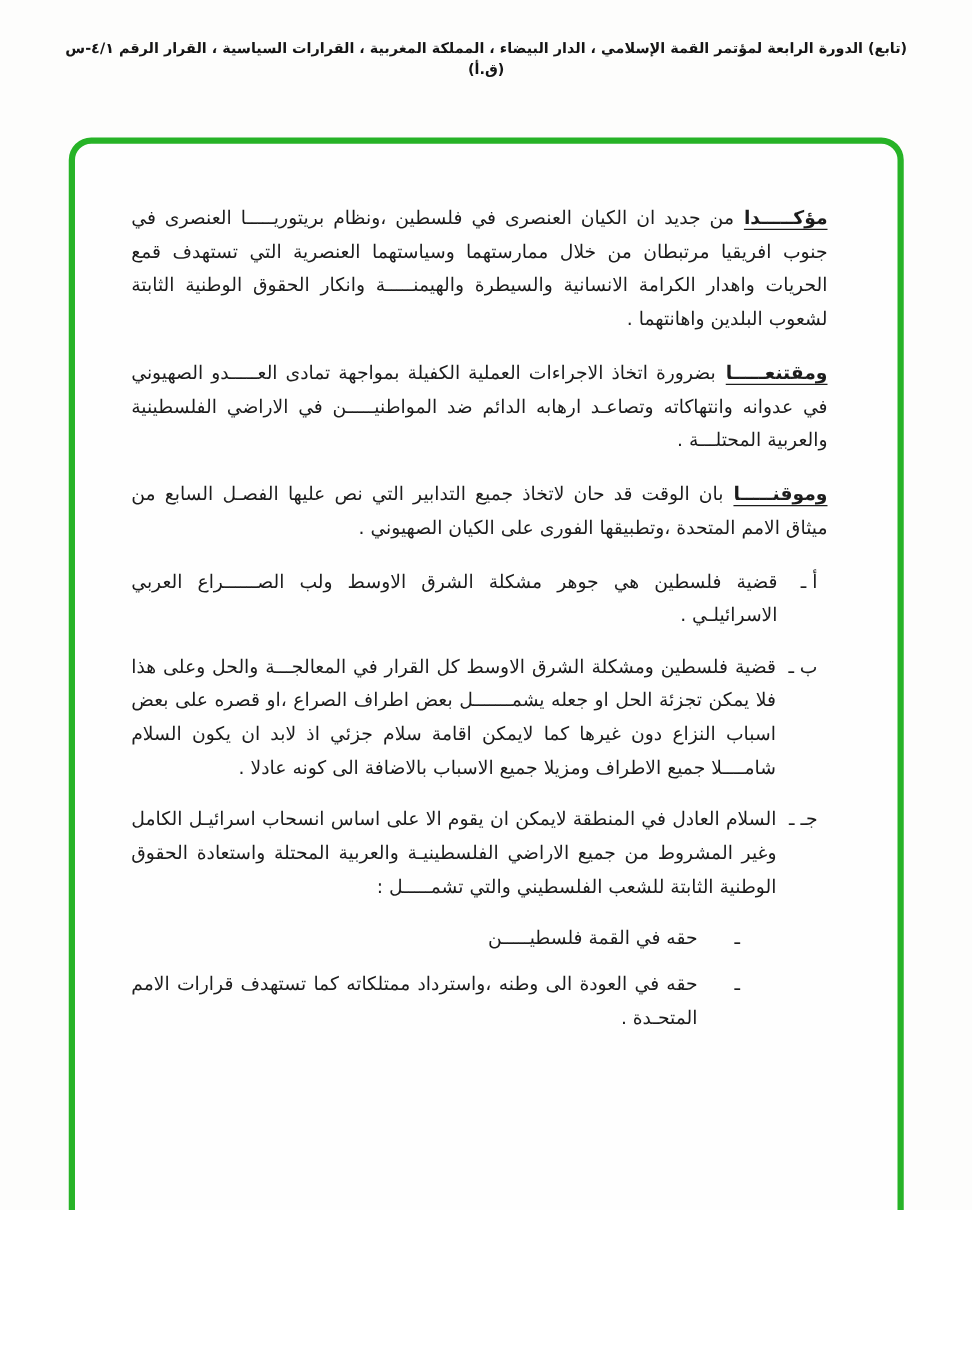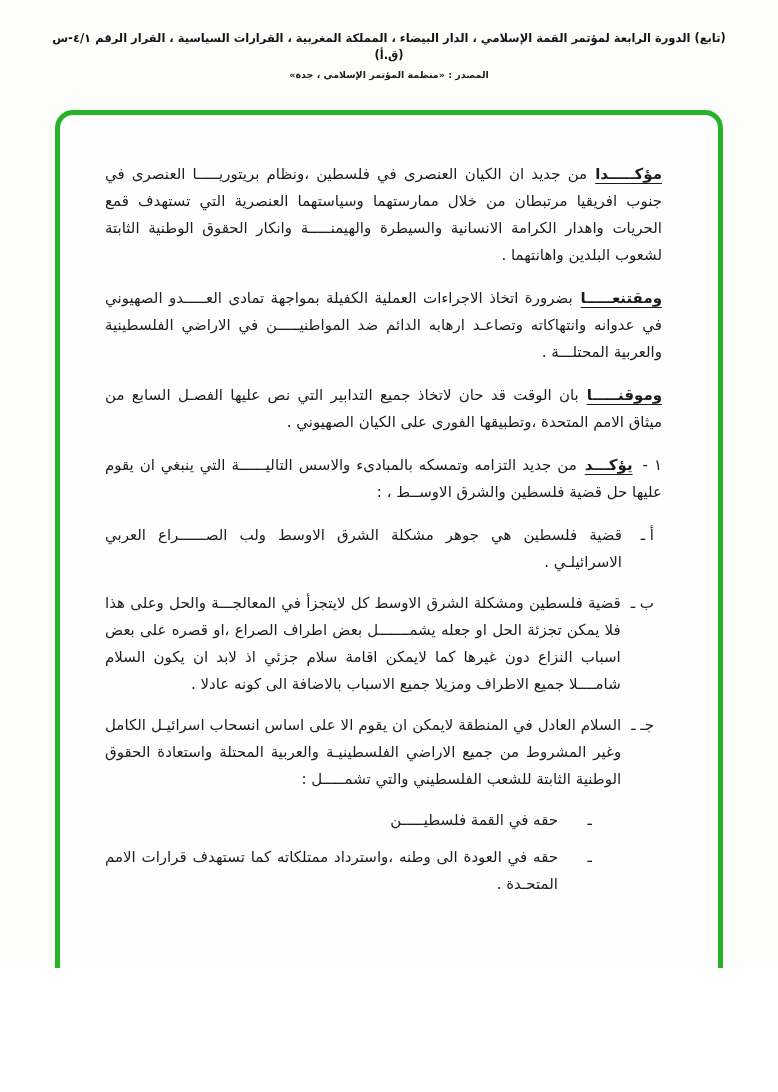--- a/index.html
+++ b/index.html
@@ -84,42 +84,40 @@
     padding-right:80px; 
   }
 </style>
 </head>
 <body>
 
 <div class="page">
 
   <div class="header">
     <div class="h1">(تابع) الدورة الرابعة لمؤتمر القمة الإسلامي ، الدار البيضاء ، المملكة المغربية ، القرارات السياسية ، القرار الرقم ٤/١-س (ق.أ)</div>
-    <div class="h2">المصدر : «منظمة المؤتمر الإسلامي ، جدة»</div>
   </div>
 
   <div class="frame">
     <div class="content">
 
       <p class="para"><span class="lead">مؤكـــــدا</span><span>من جديد ان الكيان العنصرى في فلسطين ،ونظام بريتوريـــــا العنصرى في جنوب افريقيا مرتبطان من خلال ممارستهما وسياستهما العنصرية التي تستهدف قمع الحريات واهدار الكرامة الانسانية والسيطرة والهيمنـــــة وانكار الحقوق الوطنية الثابتة لشعوب البلدين واهانتهما .</span></p>
 
       <p class="para"><span class="lead">ومقتنعـــــا</span><span>بضرورة اتخاذ الاجراءات العملية الكفيلة بمواجهة تمادى العـــــدو الصهيوني في عدوانه وانتهاكاته وتصاعـد ارهابه الدائم ضد المواطنيـــــن في الاراضي الفلسطينية والعربية المحتلـــة .</span></p>
 
       <p class="para"><span class="lead">وموقنـــــا</span><span>بان الوقت قد حان لاتخاذ جميع التدابير التي نص عليها الفصـل السابع من ميثاق الامم المتحدة ،وتطبيقها الفورى على الكيان الصهيوني .</span></p>
 
-      <p class="para"><span class="num-marker">١ -</span><span class="lead">يؤكـــد</span><span>من جديد التزامه وتمسكه بالمبادىء والاسس التاليــــــة التي ينبغي ان يقوم عليها حل قضية فلسطين والشرق الاوســط ، :</span></p>
 
       <div class="sub">
         <span class="marker">أ ـ</span>
         <p class="stext">قضية فلسطين هي جوهر مشكلة الشرق الاوسط ولب الصــــــراع العربي الاسرائيلـي .</p>
       </div>
 
       <div class="sub">
         <span class="marker">ب ـ</span>
-        <p class="stext">قضية فلسطين ومشكلة الشرق الاوسط كل لايتجزأ في المعالجـــة والحل وعلى هذا فلا يمكن تجزئة الحل او جعله يشمـــــــل بعض اطراف الصراع ،او قصره على بعض اسباب النزاع دون غيرها كما لايمكن اقامة سلام جزئي اذ لابد ان يكون السلام شامــــلا جميع الاطراف ومزيلا جميع الاسباب بالاضافة الى كونه عادلا .</p>
+        <p class="stext">قضية فلسطين ومشكلة الشرق الاوسط كل القرار في المعالجـــة والحل وعلى هذا فلا يمكن تجزئة الحل او جعله يشمـــــــل بعض اطراف الصراع ،او قصره على بعض اسباب النزاع دون غيرها كما لايمكن اقامة سلام جزئي اذ لابد ان يكون السلام شامــــلا جميع الاطراف ومزيلا جميع الاسباب بالاضافة الى كونه عادلا .</p>
       </div>
 
       <div class="sub">
         <span class="marker">جـ ـ</span>
         <p class="stext">السلام العادل في المنطقة لايمكن ان يقوم الا على اساس انسحاب اسرائيـل الكامل وغير المشروط من جميع الاراضي الفلسطينيـة والعربية المحتلة واستعادة الحقوق الوطنية الثابتة للشعب الفلسطيني والتي تشمـــــل :</p>
       </div>
 
       <div class="dash">
         <span class="marker">ـ</span>
         <p class="stext">حقه في القمة فلسطيـــــن</p>

